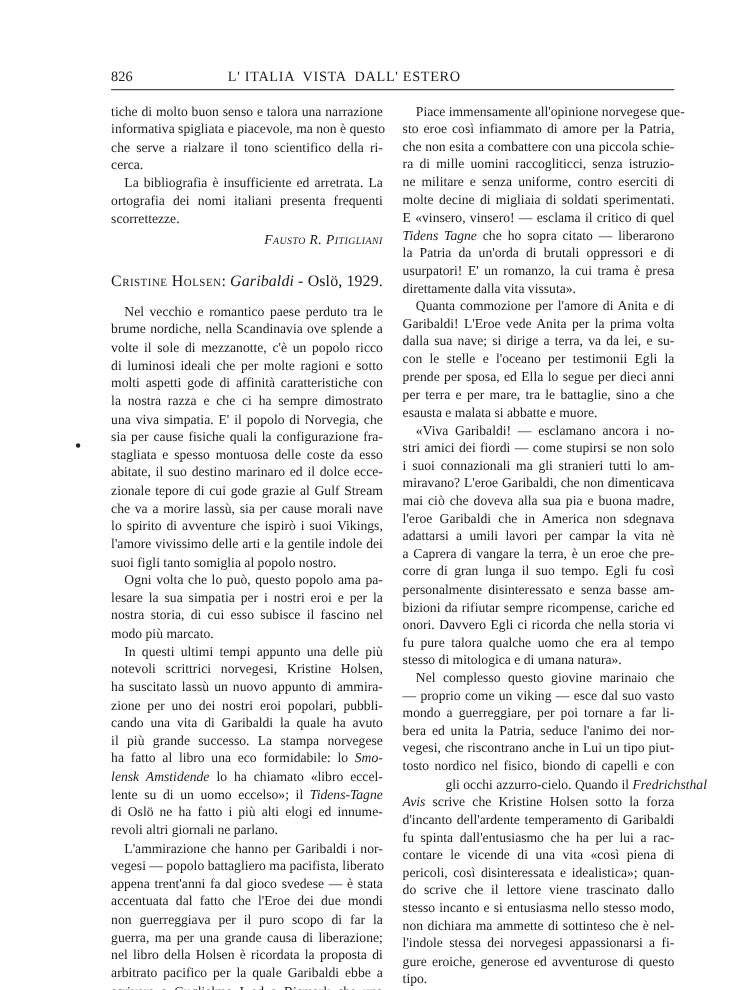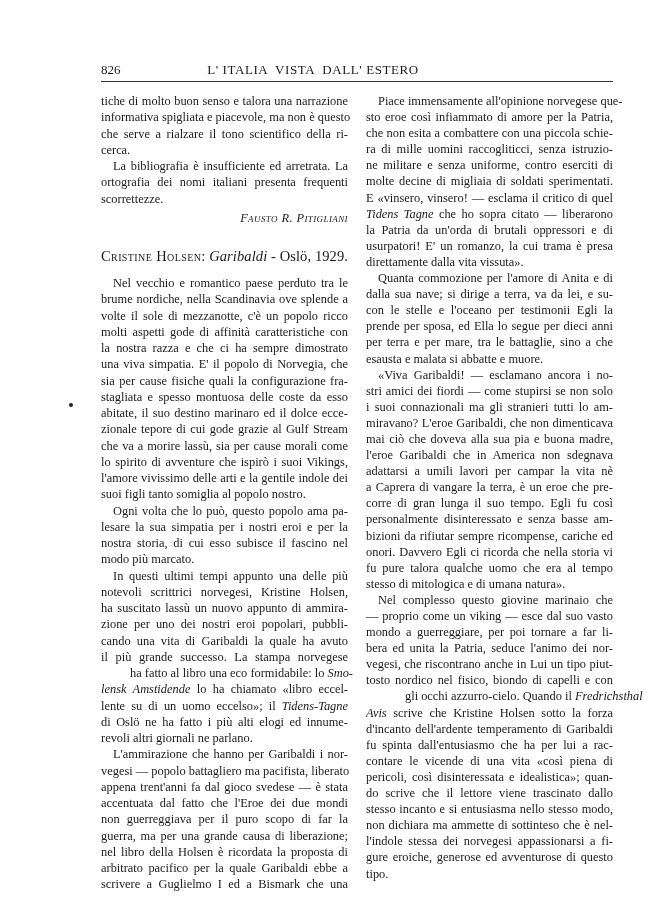--- a/index.html
+++ b/index.html
@@ -42,42 +42,43 @@
   <span class="ln last">scorrettezze.</span>
   <span class="ln signature" style="margin-top:3px;font-style:italic;">Fausto R. Pitigliani</span>
 
   <div class="heading-line">
     <span class="author">Cristine Holsen</span><span style="white-space:pre;">: </span><span class="title">Garibaldi</span><span style="white-space:pre;"> - Oslö, 1929.</span>
   </div>
 
   <span class="ln indent">Nel vecchio e romantico paese perduto tra le</span>
   <span class="ln">brume nordiche, nella Scandinavia ove splende a</span>
   <span class="ln">volte il sole di mezzanotte, c'è un popolo ricco</span>
+  <span class="ln">di luminosi ideali che per molte ragioni e sotto</span>
   <span class="ln">molti aspetti gode di affinità caratteristiche con</span>
   <span class="ln">la nostra razza e che ci ha sempre dimostrato</span>
   <span class="ln">una viva simpatia. E' il popolo di Norvegia, che</span>
   <span class="ln">sia per cause fisiche quali la configurazione fra-</span>
   <span class="ln">stagliata e spesso montuosa delle coste da esso</span>
   <span class="ln">abitate, il suo destino marinaro ed il dolce ecce-</span>
   <span class="ln">zionale tepore di cui gode grazie al Gulf Stream</span>
-  <span class="ln">che va a morire lassù, sia per cause morali come</span>
+  <span class="ln">che va a morire lassù, sia per cause morali nave</span>
   <span class="ln">lo spirito di avventure che ispirò i suoi Vikings,</span>
   <span class="ln">l'amore vivissimo delle arti e la gentile indole dei</span>
   <span class="ln last">suoi figli tanto somiglia al popolo nostro.</span>
   <span class="ln indent">Ogni volta che lo può, questo popolo ama pa-</span>
   <span class="ln">lesare la sua simpatia per i nostri eroi e per la</span>
   <span class="ln">nostra storia, di cui esso subisce il fascino nel</span>
   <span class="ln last">modo più marcato.</span>
   <span class="ln indent">In questi ultimi tempi appunto una delle più</span>
   <span class="ln">notevoli scrittrici norvegesi, Kristine Holsen,</span>
   <span class="ln">ha suscitato lassù un nuovo appunto di ammira-</span>
   <span class="ln">zione per uno dei nostri eroi popolari, pubbli-</span>
   <span class="ln">cando una vita di Garibaldi la quale ha avuto</span>
   <span class="ln">il più grande successo. La stampa norvegese</span>
-  <span class="ln"><span style="white-space:pre;margin-left:29px;">ha fatto al libro una eco formidabile: lo </span><span class="it">Smo-</span></span>
+  <span class="ln"><span style="white-space:pre;">ha fatto al libro una eco formidabile: lo </span><span class="it">Smo-</span></span>
   <span class="ln"><span class="it">lensk Amstidende</span><span style="white-space:pre;"> lo ha chiamato «libro eccel-</span></span>
   <span class="ln"><span style="white-space:pre;">lente su di un uomo eccelso»; il </span><span class="it">Tidens-Tagne</span></span>
   <span class="ln">di Oslö ne ha fatto i più alti elogi ed innume-</span>
   <span class="ln last">revoli altri giornali ne parlano.</span>
   <span class="ln indent">L'ammirazione che hanno per Garibaldi i nor-</span>
   <span class="ln">vegesi — popolo battagliero ma pacifista, liberato</span>
   <span class="ln">appena trent'anni fa dal gioco svedese — è stata</span>
   <span class="ln">accentuata dal fatto che l'Eroe dei due mondi</span>
   <span class="ln">non guerreggiava per il puro scopo di far la</span>
   <span class="ln">guerra, ma per una grande causa di liberazione;</span>
@@ -93,20 +94,21 @@
   <span class="ln">che non esita a combattere con una piccola schie-</span>
   <span class="ln">ra di mille uomini raccogliticci, senza istruzio-</span>
   <span class="ln">ne militare e senza uniforme, contro eserciti di</span>
   <span class="ln">molte decine di migliaia di soldati sperimentati.</span>
   <span class="ln">E «vinsero, vinsero! — esclama il critico di quel</span>
   <span class="ln"><span class="it">Tidens Tagne</span><span style="white-space:pre;"> che ho sopra citato — liberarono</span></span>
   <span class="ln">la Patria da un'orda di brutali oppressori e di</span>
   <span class="ln">usurpatori! E' un romanzo, la cui trama è presa</span>
   <span class="ln last">direttamente dalla vita vissuta».</span>
   <span class="ln indent">Quanta commozione per l'amore di Anita e di</span>
+  <span class="ln">Garibaldi! L'Eroe vede Anita per la prima volta</span>
   <span class="ln">dalla sua nave; si dirige a terra, va da lei, e su-</span>
   <span class="ln">con le stelle e l'oceano per testimonii Egli la</span>
   <span class="ln">prende per sposa, ed Ella lo segue per dieci anni</span>
   <span class="ln">per terra e per mare, tra le battaglie, sino a che</span>
   <span class="ln last">esausta e malata si abbatte e muore.</span>
   <span class="ln indent">«Viva Garibaldi! — esclamano ancora i no-</span>
   <span class="ln">stri amici dei fiordi — come stupirsi se non solo</span>
   <span class="ln">i suoi connazionali ma gli stranieri tutti lo am-</span>
   <span class="ln">miravano? L'eroe Garibaldi, che non dimenticava</span>
   <span class="ln">mai ciò che doveva alla sua pia e buona madre,</span>

